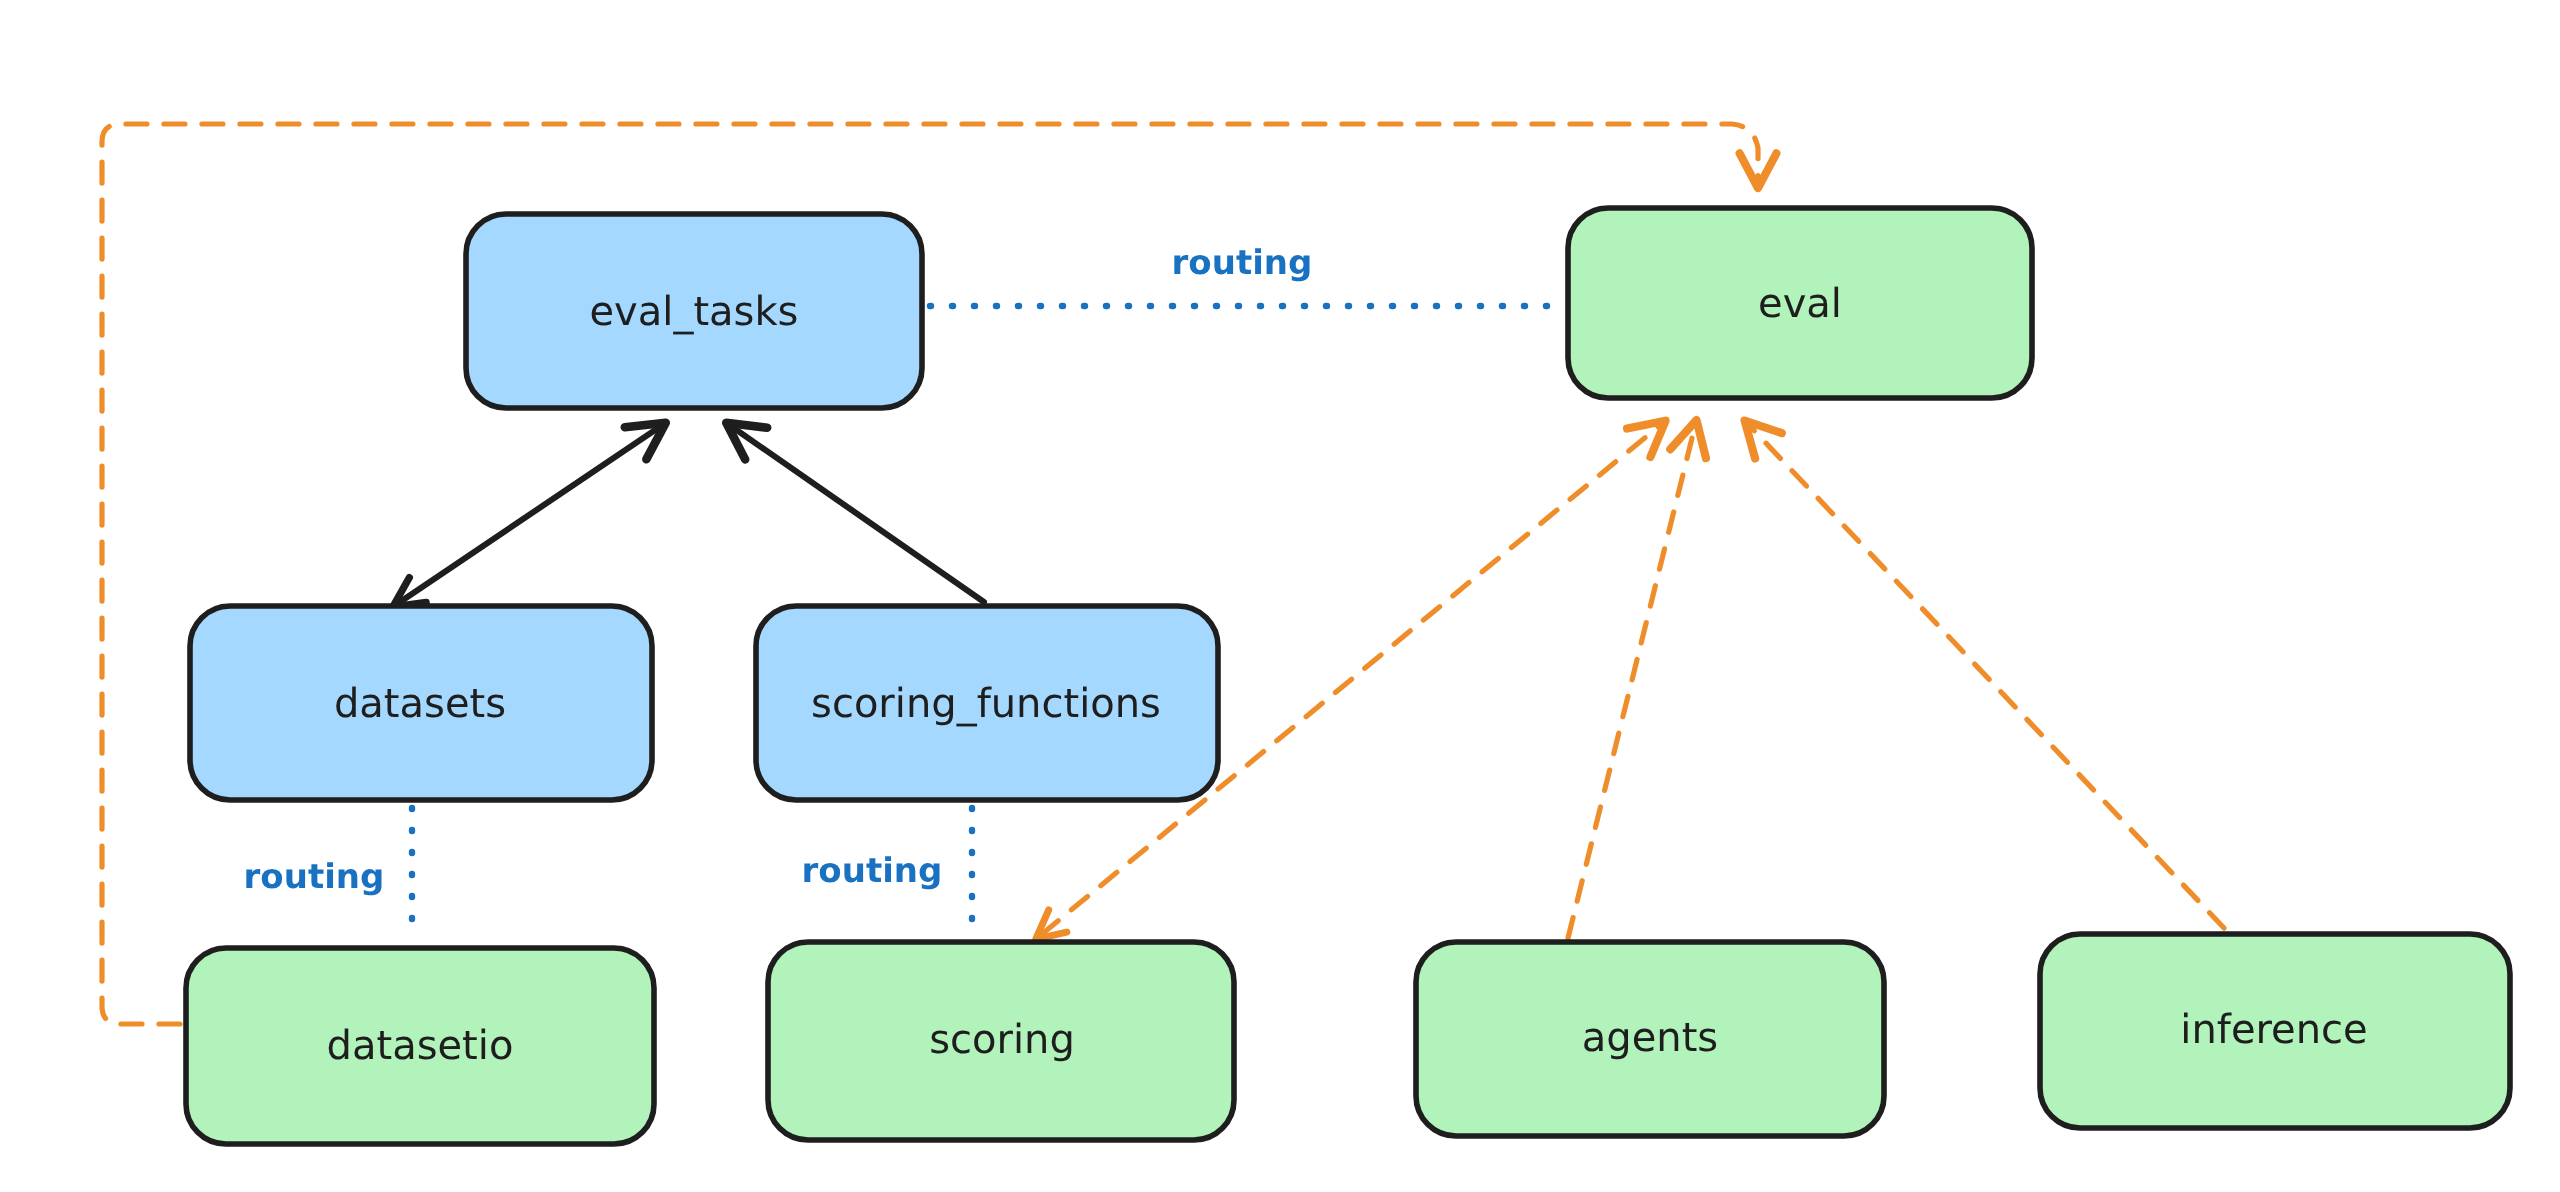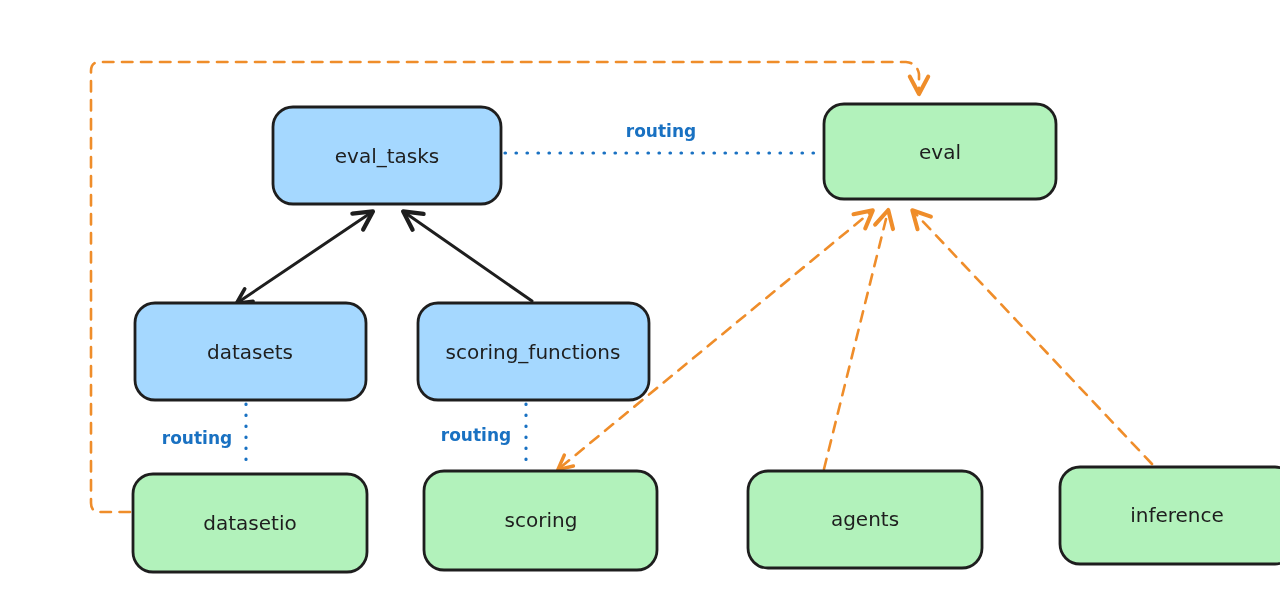--- a/index.html
+++ b/index.html
@@ -7,21 +7,20 @@
     padding: 0;
     background: #ffffff;
     width: 1280px;
     height: 596px;
     overflow: hidden;
   }
   .canvas-wrap {
     width: 1036px;
     height: 596px;
     position: relative;
-    padding-left: 40px;
   }
   svg { display: block; }
   .node-label {
     font-family: "DejaVu Sans", sans-serif;
     font-size: 20px;
     fill: #1e1e1e;
     text-anchor: middle;
     dominant-baseline: middle;
   }
   .routing-label {

